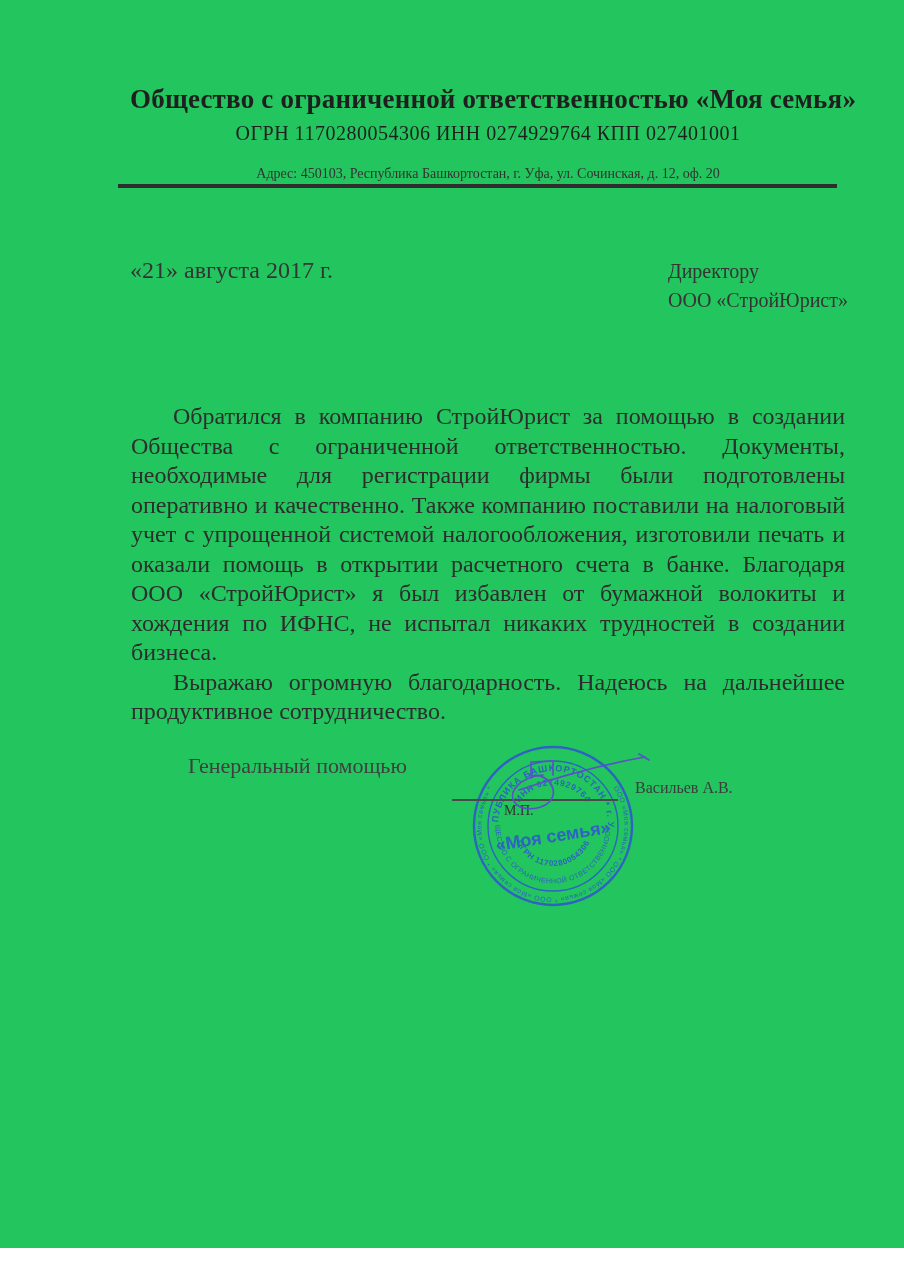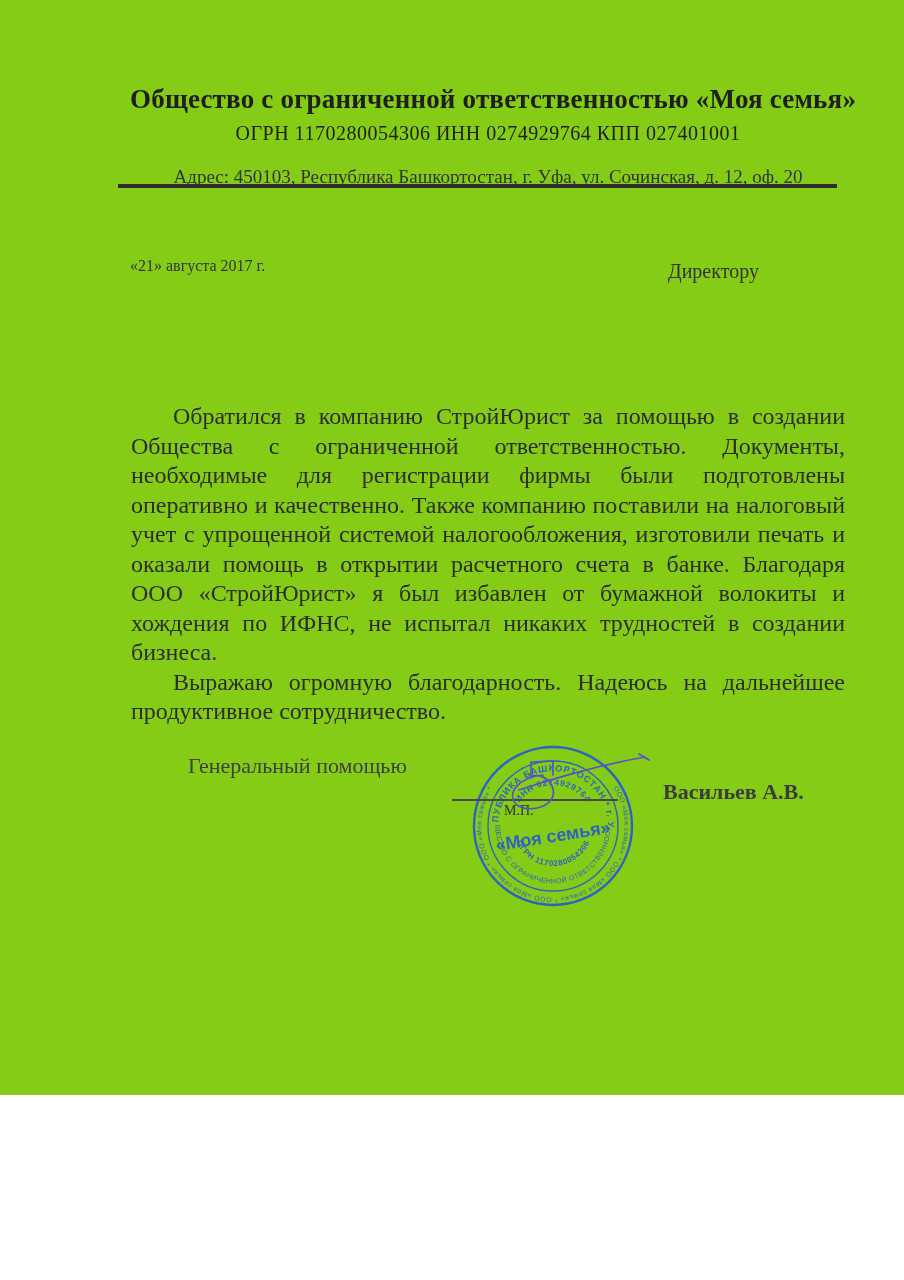--- a/index.html
+++ b/index.html
@@ -1,51 +1,51 @@
 <!DOCTYPE html>
 <html><head>
 <meta charset="utf-8">
 <style>
   * { margin: 0; padding: 0; box-sizing: border-box; }
   html, body { background: #ffffff; }
   .page {
     position: relative;
     width: 904px;
-    height: 1095px;
-    background: #84cc16;
+    height: 1248px;
+    background: #22c55e;
     font-family: "Liberation Serif", "DejaVu Serif", serif;
     color: #2d2d2d;
     overflow: hidden;
   }
   .letterhead {
     position: absolute;
     top: 84px; left: 130px; width: 716px;
     text-align: center;
     color: #1f1f1f;
   }
   .letterhead .company {
     font-size: 27px; font-weight: bold; letter-spacing: 0.2px;
     margin-bottom: 7px; white-space: nowrap;
   }
   .letterhead .registration {
     font-size: 20px; font-weight: normal; letter-spacing: 0.5px;
     margin-bottom: 21px; white-space: nowrap;
   }
   .letterhead .address {
-    font-size: 19px; color: #333; white-space: nowrap;
+    font-size: 14px; color: #333; white-space: nowrap;
   }
   .header-rule {
     position: absolute;
     top: 184px; left: 118px; width: 719px; height: 4px;
     background: #2e2e2e;
   }
   .date-line {
     position: absolute;
     top: 257px; left: 130px;
-    font-size: 16px; color: #343434;
+    font-size: 24px; color: #343434;
   }
   .recipient {
     position: absolute;
     top: 257px; left: 668px;
     font-size: 20px; line-height: 29px; color: #343434;
   }
   .body-text {
     position: absolute;
     top: 402px; left: 131px; width: 714px;
     font-size: 24px; line-height: 29.5px;
@@ -75,44 +75,44 @@
     font-size: 14px; color: #333;
     z-index: 2;
   }
   .scribble-wrap {
     position: absolute;
     top: 748px; left: 497px; width: 158px; height: 72px;
     z-index: 3;
   }
   .signer-name {
     position: absolute;
-    top: 779px; left: 663px;
-    font-size: 22px; color: #3c3c3c;
+    top: 779px; left: 635px;
+    font-size: 16px; color: #3c3c3c;
     white-space: nowrap;
-    font-weight: bold;
   }
   .stamp-ring-text { font-family: "Liberation Sans", "DejaVu Sans", sans-serif; }
 </style>
 </head>
 <body>
 
 <div class="page">
 
   <div class="letterhead">
     <div class="company">Общество с ограниченной ответственностью «Моя семья»</div>
     <div class="registration">ОГРН 1170280054306 ИНН 0274929764 КПП 027401001</div>
     <div class="address">Адрес: 450103, Республика Башкортостан, г. Уфа, ул. Сочинская, д. 12, оф. 20</div>
   </div>
 
   <div class="header-rule"></div>
 
   <div class="date-line">«21» августа 2017 г.</div>
 
   <div class="recipient">
     <div>Директору</div>
+    <div>ООО «СтройЮрист»</div>
   </div>
 
   <div class="body-text">
     <p>Обратился в компанию СтройЮрист за помощью в создании Общества с ограниченной ответственностью. Документы, необходимые для регистрации фирмы были подготовлены оперативно и качественно. Также компанию поставили на налоговый учет с упрощенной системой налогообложения, изготовили печать и оказали помощь в открытии расчетного счета в банке. Благодаря ООО «СтройЮрист» я был избавлен от бумажной волокиты и хождения по ИФНС, не испытал никаких трудностей в создании бизнеса.</p>
     <p>Выражаю огромную благодарность. Надеюсь на дальнейшее продуктивное сотрудничество.</p>
   </div>
 
   <div class="sign-title">
     <div>Генеральный помощью</div>
   </div>

